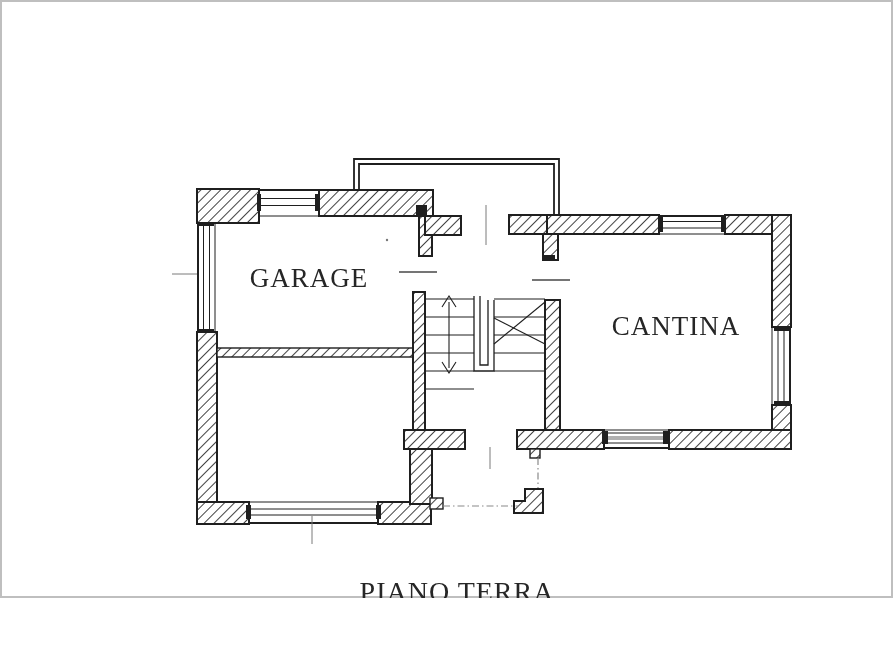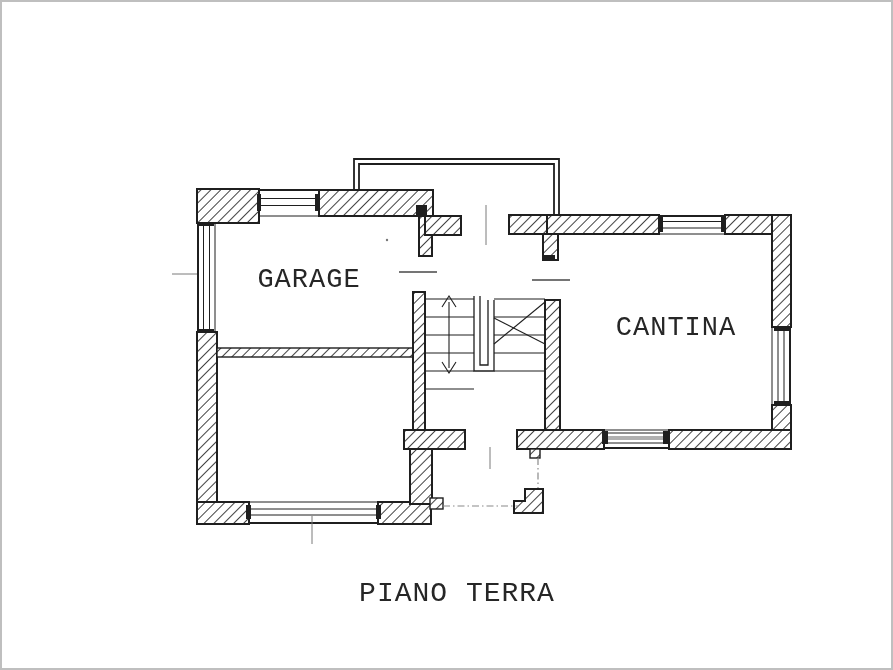--- a/index.html
+++ b/index.html
@@ -1,22 +1,22 @@
 <!DOCTYPE html>
 <html style="--ink: #1f1f1f; --muted: #7a7a7a; --frame: #bfbfbf; --paper: #ffffff;"><head>
 <meta charset="utf-8">
 <style>
   :root{
     --ink:#1f1f1f; --muted:#7a7a7a; --frame:#bfbfbf; --paper:#ffffff;
   }
   html,body{margin:0;padding:0;background:#fff;}
   .page{
-    width:893px;height:670px;box-sizing:border-box;position:relative;
+    width:893px;height:598px;box-sizing:border-box;position:relative;
     background:var(--paper);border:2px solid var(--frame);
-    font-family:Liberation Mono, monospace;
+    font-family:Liberation Serif, serif;
   }
   svg{display:block;}
   .wall{fill:url(#hatch);stroke:var(--ink);stroke-width:2;}
   .wall-thin{fill:url(#hatch);stroke:var(--ink);stroke-width:1.4;}
   .edge{stroke:var(--ink);stroke-width:2;fill:none;}
   .thin{stroke:var(--ink);stroke-width:1;fill:none;}
   .cap{fill:var(--ink);stroke:none;}
   .tread{stroke:var(--ink);stroke-width:1.1;fill:none;}
   .stairline{stroke:var(--ink);stroke-width:1.3;fill:none;}
   .axis{stroke:var(--muted);stroke-width:1;fill:none;}

